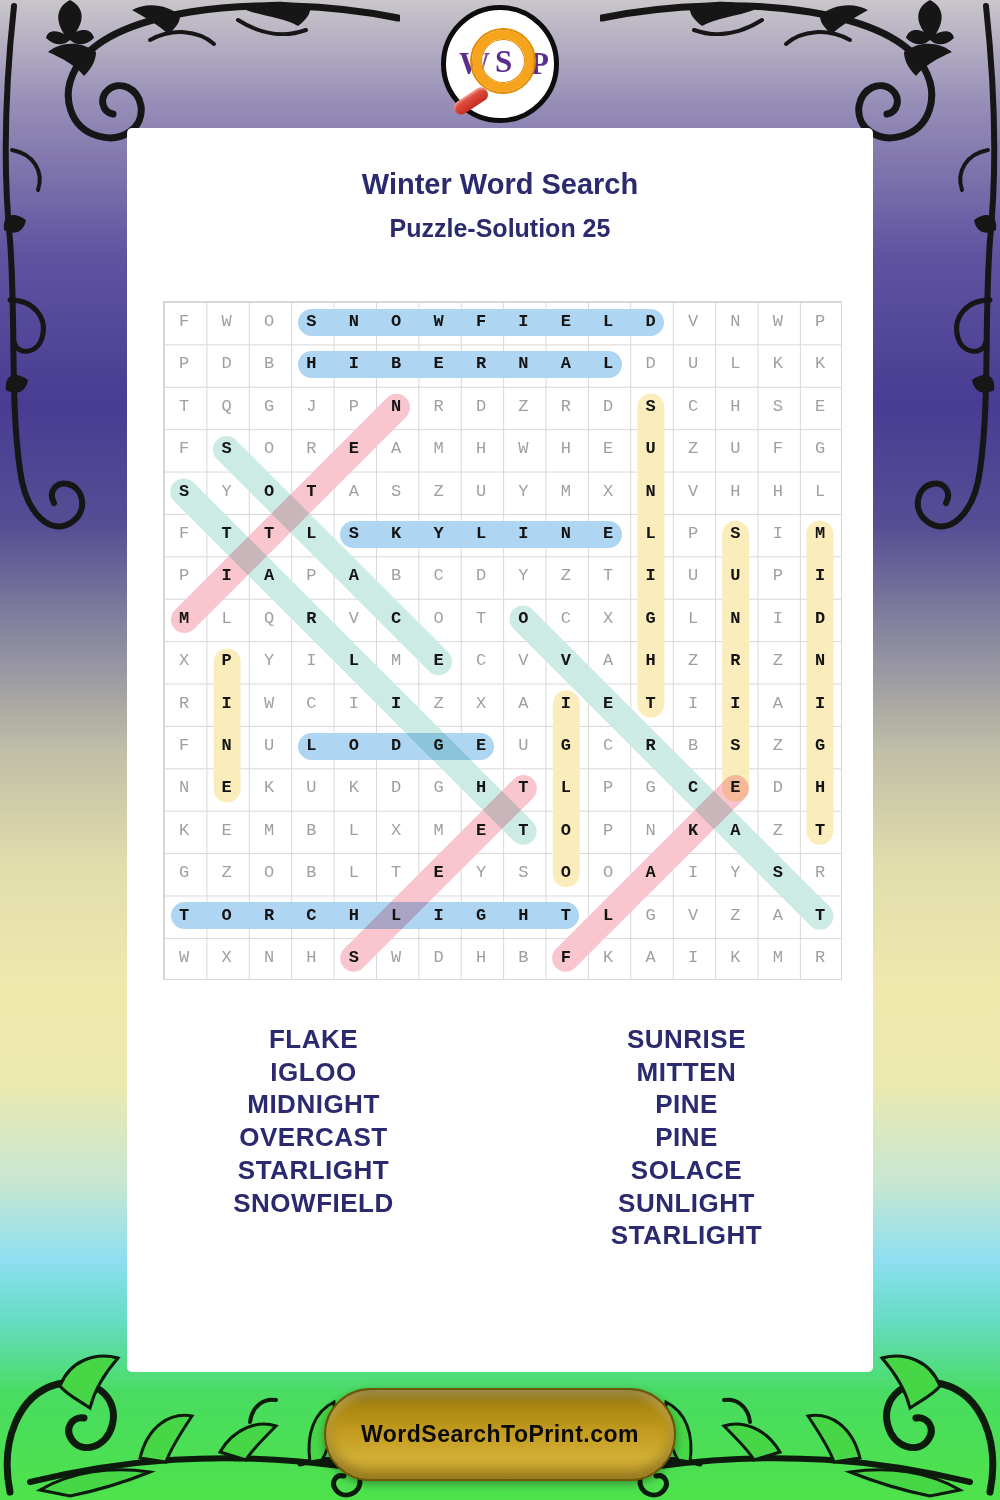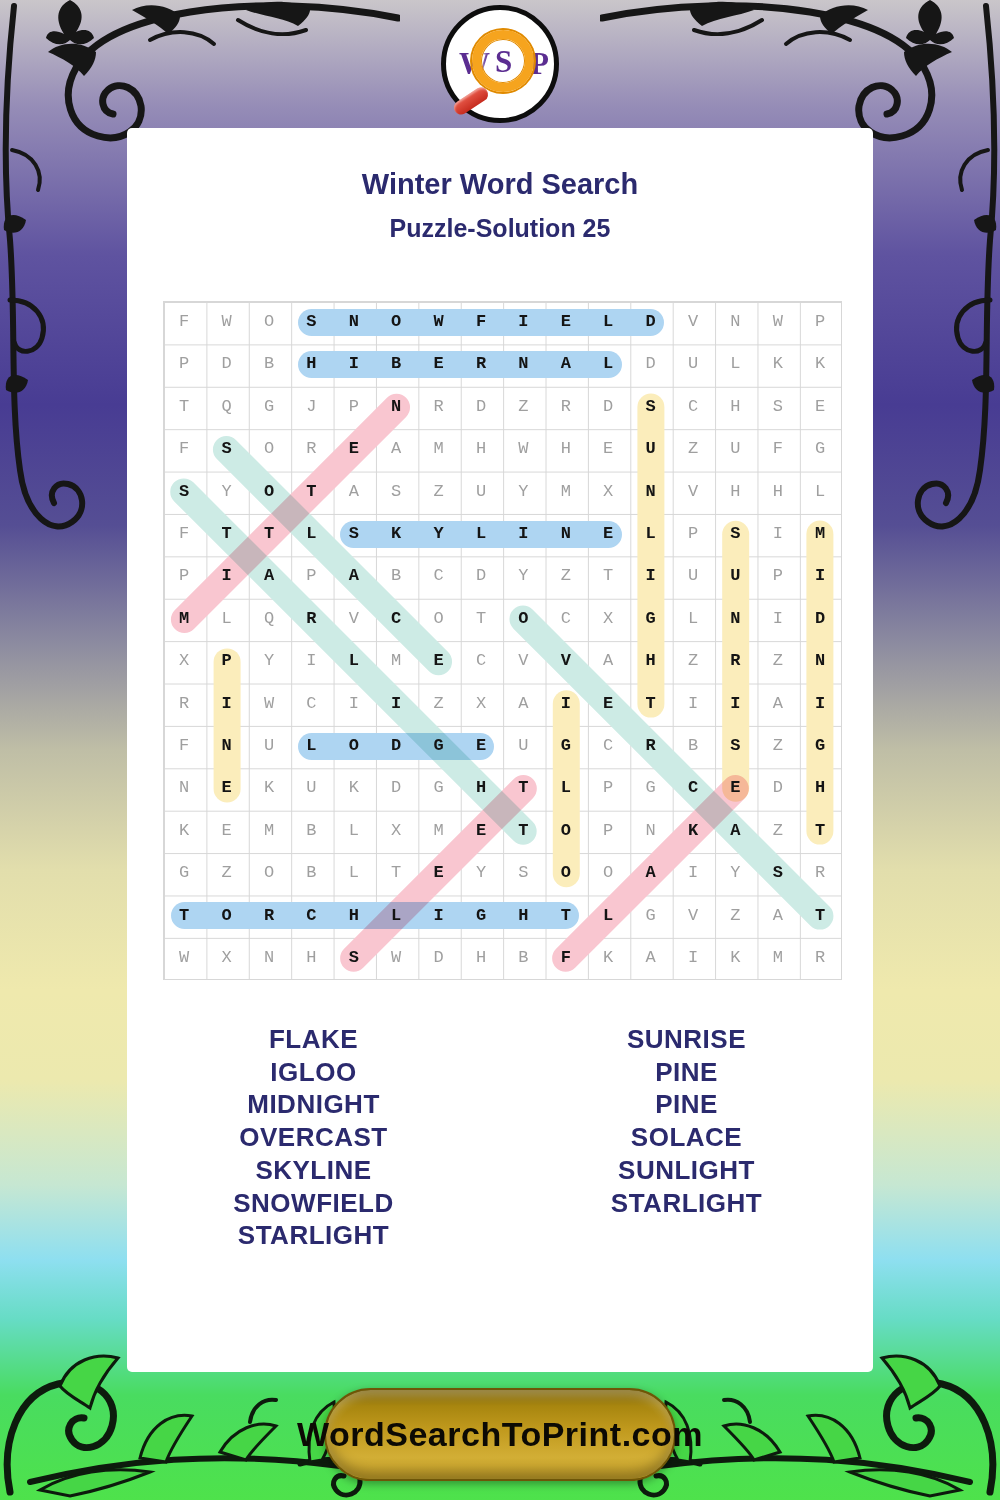--- a/index.html
+++ b/index.html
@@ -71,21 +71,21 @@
   }
 
   .site-badge{
     position:absolute;left:50%;top:1388px;transform:translateX(-50%);
     width:352px;height:93px;border-radius:47px;z-index:4;
     background:linear-gradient(180deg,#7e650f 0%,#a8860f 18%,#c19a1e 45%,#d2ae35 75%,#caa42a 100%);
     border:2px solid #6e5607;box-sizing:border-box;
     box-shadow:inset 0 6px 8px rgba(255,255,255,.25), inset 0 -8px 12px rgba(0,0,0,.28), 0 3px 8px rgba(0,0,0,.35);
     display:flex;align-items:center;justify-content:center;
   }
-  .site-badge span{font-size:34px;font-weight:bold;color:#0c0a04;letter-spacing:.5px;}
+  .site-badge span{font-size:23px;font-weight:bold;color:#0c0a04;letter-spacing:.5px;}
 </style>
 </head>
 <body>
 
 <svg class="corner tl" width="400" height="560" viewBox="0 0 400 560">
   <g stroke="#161616" fill="none" stroke-linecap="round">
     <path d="M398 18 C330 4 250 2 190 12 C130 22 92 40 76 68 C60 96 70 128 98 136 C122 143 144 128 141 106 C138 88 120 80 108 90 C99 98 102 112 113 114" stroke-width="7"></path>
     <path d="M14 6 C6 80 2 160 10 240 C16 320 10 400 20 470 C26 516 52 536 72 522 C88 511 84 488 68 484 C56 481 48 492 54 503" stroke-width="6"></path>
     <path d="M150 40 C172 28 198 30 214 44" stroke-width="4"></path>
     <path d="M238 20 C260 34 284 38 306 30" stroke-width="4"></path>
@@ -437,26 +437,26 @@
         <span class="cell-letter" style="left: 636px; top: 636px;">R</span>
       </div>
   </div>
 
   <div class="word-cols">
     <div class="word-col" id="word-col-left">
         <div>FLAKE</div>
         <div>IGLOO</div>
         <div>MIDNIGHT</div>
         <div>OVERCAST</div>
-        <div>SKYLINE</div>
+        <div>STARLIGHT</div>
         <div>SNOWFIELD</div>
-        <div>STARLIGHT</div>
       </div>
     <div class="word-col" id="word-col-right">
         <div>SUNRISE</div>
+        <div>MITTEN</div>
         <div>PINE</div>
         <div>PINE</div>
         <div>SOLACE</div>
         <div>SUNLIGHT</div>
         <div>STARLIGHT</div>
       </div>
   </div>
 </div>
 
 <div class="site-badge">

